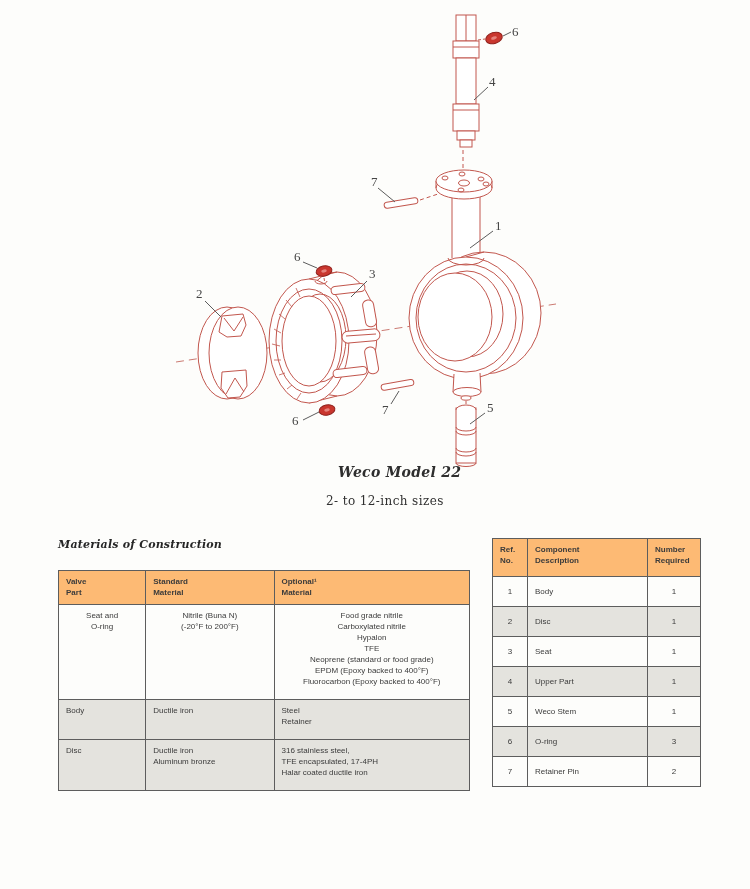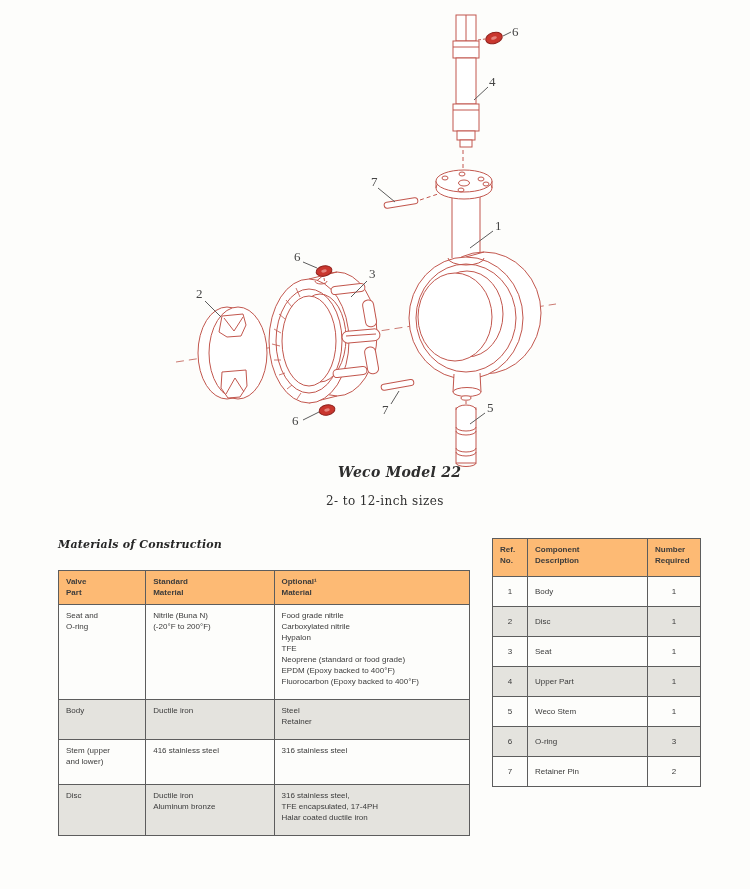--- a/index.html
+++ b/index.html
@@ -53,21 +53,21 @@
     text-align:left;
     vertical-align:top;
     white-space:pre-line;
     font-weight:normal;
   }
   thead th { background:#fdba74; font-weight:bold; }
   tr.shade td { background:#e4e3de; }
 
   
   .mat th       { height:23px; }
-  .mat .r1 td   { height:84px; }
+  .mat .r1 td   { height:84px;text-align:center; }
   .mat .r2 td   { height:29px; }
   .mat .r3 td   { height:34px; }
   .mat .r4 td   { height:40px; }
 
   
   .cmp th { height:27px; }
   .cmp td { height:19px; vertical-align:middle; }
   .cmp .c-num { text-align:center; }
 
   .notes { margin-top:6px; font-size:7.5px; line-height:11.5px; color:#3b3b3b; }
@@ -269,26 +269,20 @@
 Neoprene (standard or food grade)
 EPDM (Epoxy backed to 400°F)
 Fluorocarbon (Epoxy backed to 400°F)</td>
         </tr>
         <tr class="r2 shade">
           <td>Body</td>
           <td>Ductile iron</td>
           <td>Steel
 Retainer</td>
         </tr>
-        <tr class="r3">
-          <td>Stem (upper
-and lower)</td>
-          <td>416 stainless steel</td>
-          <td>316 stainless steel</td>
-        </tr>
         <tr class="r4 shade">
           <td>Disc</td>
           <td>Ductile iron
 Aluminum bronze</td>
           <td>316 stainless steel,
 TFE encapsulated, 17-4PH
 Halar coated ductile iron</td>
         </tr>
       </tbody>
     </table>

